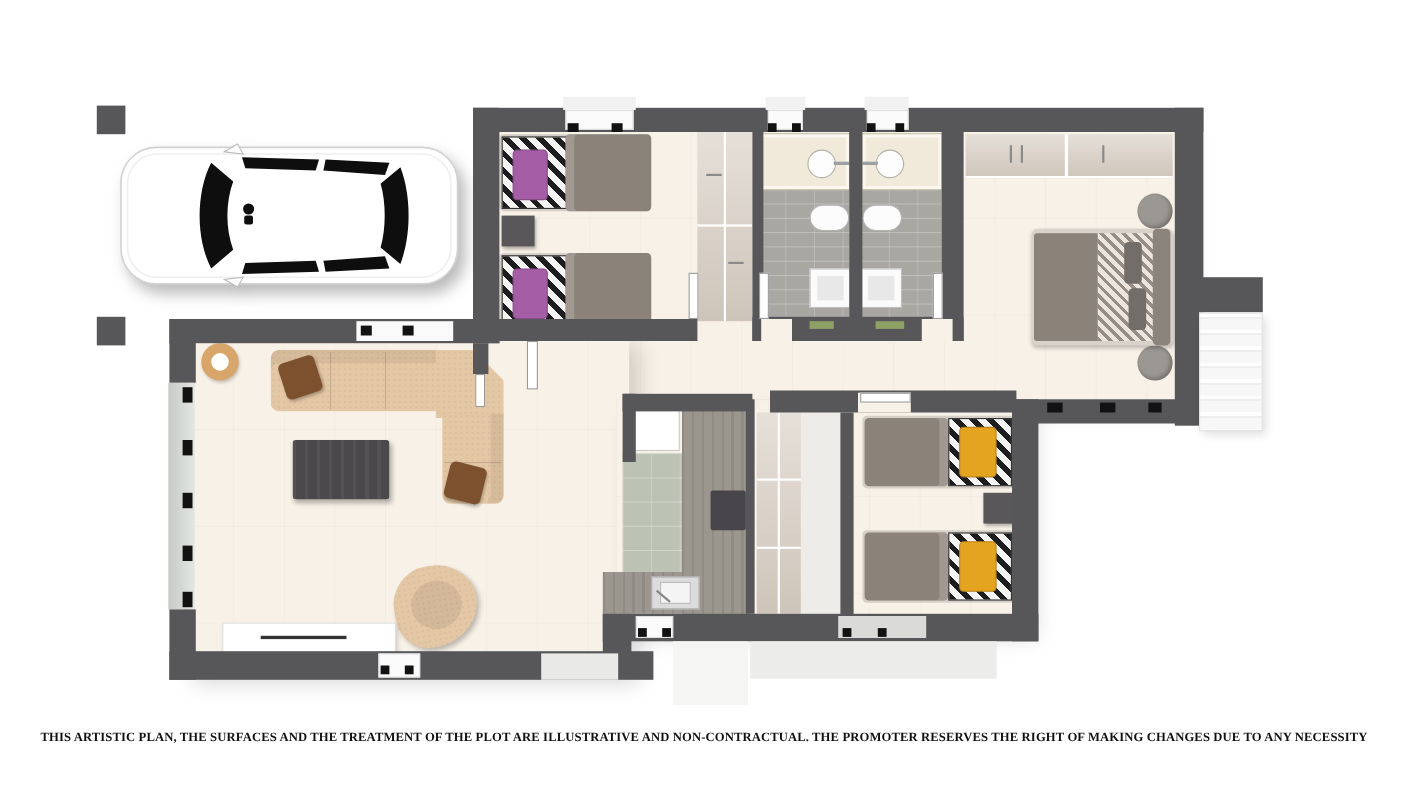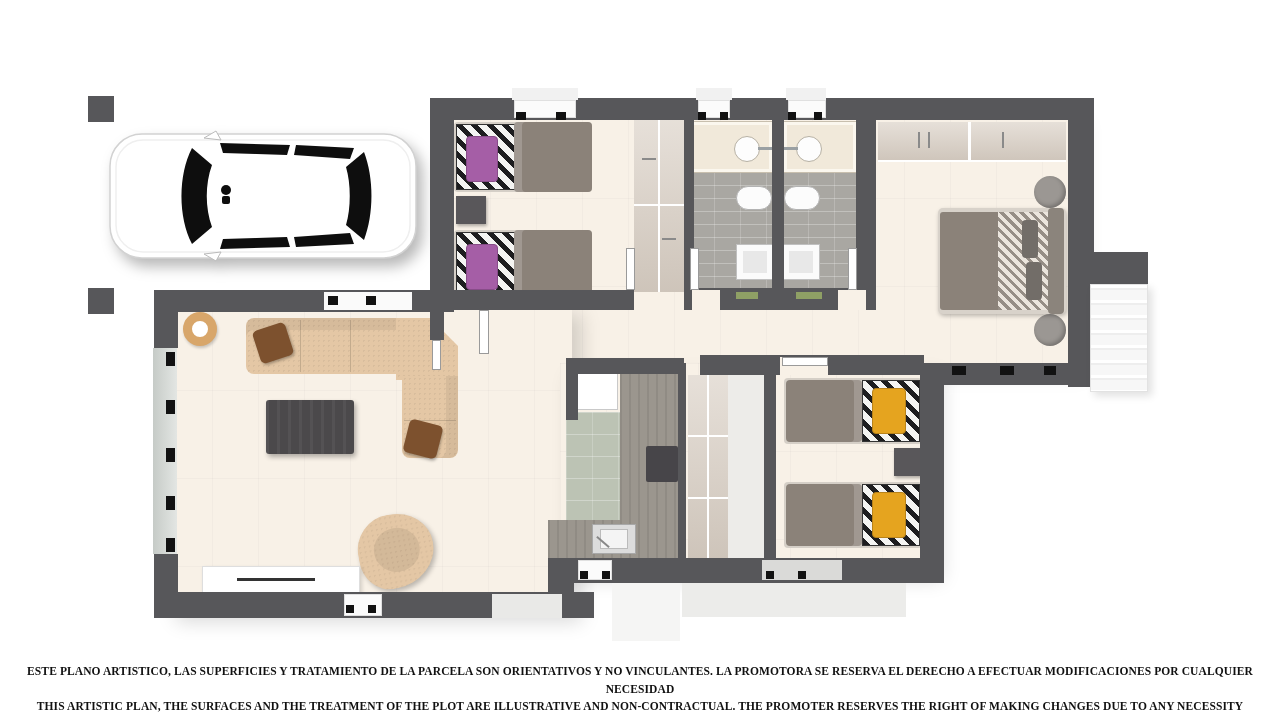--- a/index.html
+++ b/index.html
@@ -231,17 +231,16 @@
   <div class="a door" style="left:782px;top:357px;width:46px;height:9px;"></div>
   <div class="a door" style="left:432px;top:340px;width:9px;height:30px;"></div>
   <div class="a" style="left:736px;top:292px;width:22px;height:7px;background:var(--mat-green,#8fa065);"></div>
   <div class="a" style="left:796px;top:292px;width:26px;height:7px;background:var(--mat-green,#8fa065);"></div>
 
   <div class="a stairs" style="left:1090px;top:284px;width:58px;height:108px;"></div>
   <div class="a" style="left:612px;top:583px;width:68px;height:58px;background:#f5f5f4;"></div>
   <div class="a porch" style="left:682px;top:583px;width:224px;height:34px;"></div>
 
   <div class="disclaimer">
-    <div>ESTE PLANO ARTISTICO, LAS SUPERFICIES Y TRATAMIENTO DE LA PARCELA SON ORIENTATIVOS Y NO VINCULANTES. LA PROMOTORA SE RESERVA EL DERECHO A EFECTUAR MODIFICACIONES POR CUALQUIER NECESIDAD</div>
     <div>THIS ARTISTIC PLAN, THE SURFACES AND THE TREATMENT OF THE PLOT ARE ILLUSTRATIVE AND NON-CONTRACTUAL. THE PROMOTER RESERVES THE RIGHT OF MAKING CHANGES DUE TO ANY NECESSITY</div>
   </div>
 
 </div>
 
 </body></html>

